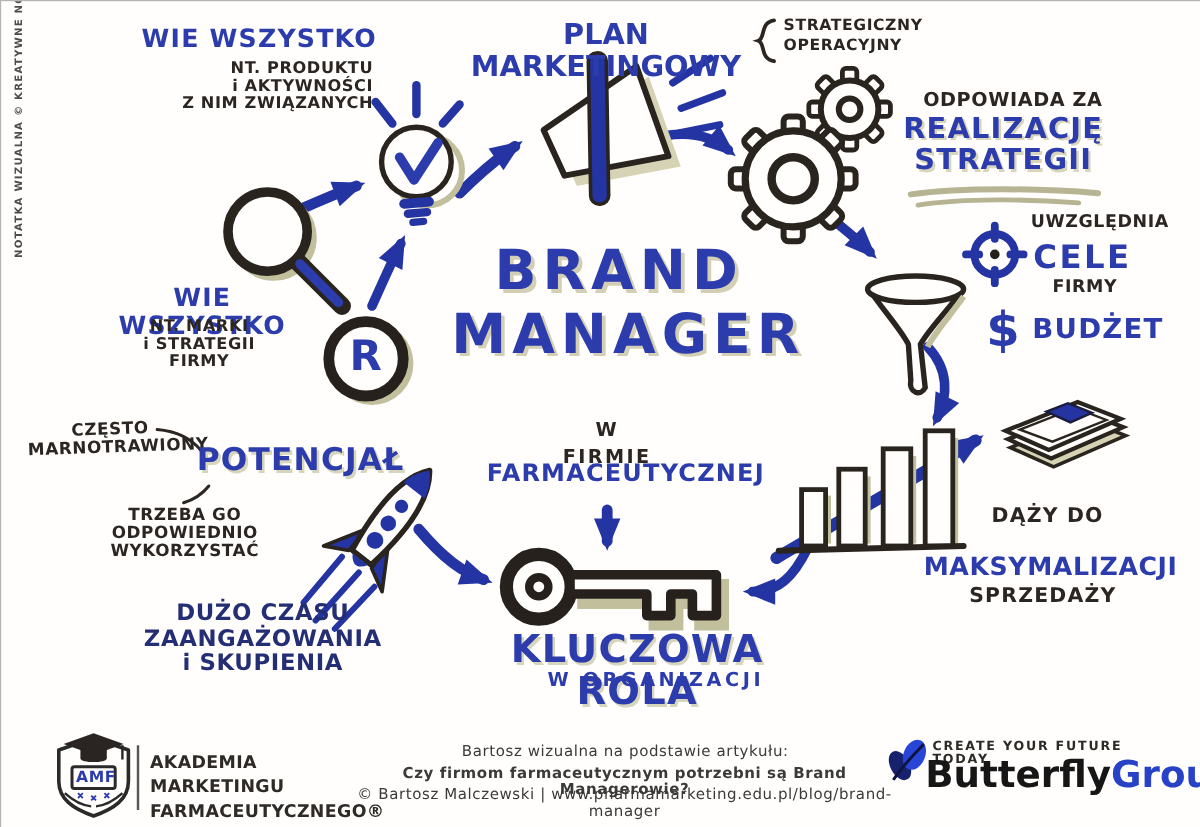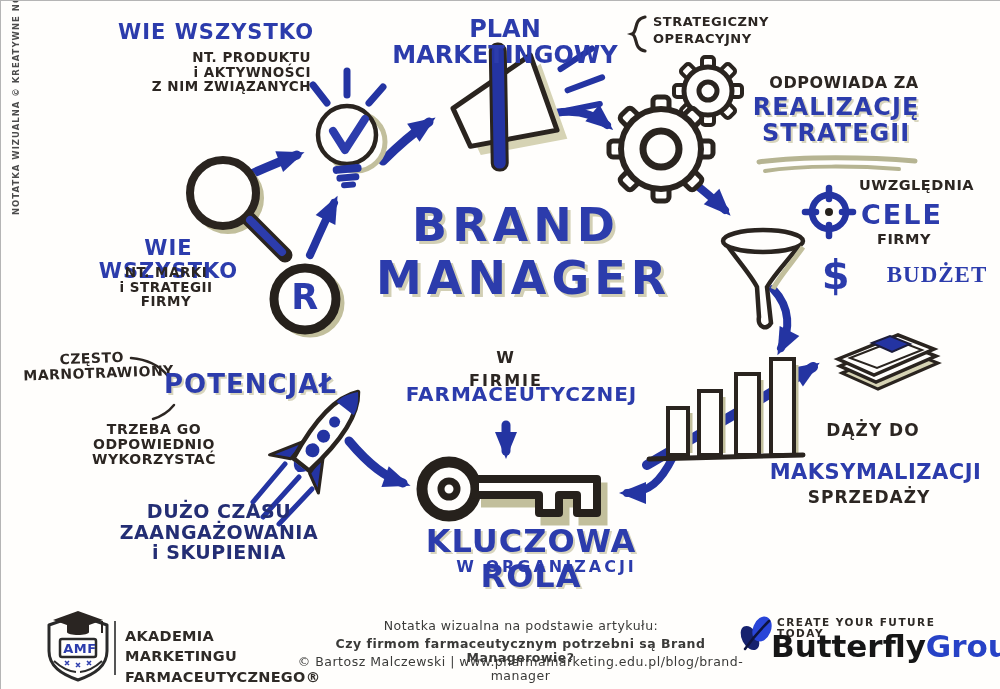--- a/index.html
+++ b/index.html
@@ -239,21 +239,21 @@
 
   <div class="t left" style="left:652px;top:13px;width:160px;font-size:13px;line-height:1.3;">STRATEGICZNY
 OPERACYJNY</div>
   <div class="t blue soft-shadow" style="left:735px;top:94px;width:200px;font-size:24px;letter-spacing:1px;">REALIZACJĘ
 STRATEGII</div>
 
   <div class="t" style="left:853px;top:177px;width:125px;font-size:14.5px;">UWZGLĘDNIA</div>
   <div class="t blue" style="left:856px;top:199px;width:90px;font-size:27px;letter-spacing:2px;">CELE</div>
   <div class="t" style="left:868px;top:231px;width:70px;font-size:14.5px;">FIRMY</div>
   <div class="t blue" style="left:814px;top:253px;width:42px;font-size:40px;">$</div>
-  <div class="t blue" style="left:876px;top:262px;width:120px;font-size:23px;letter-spacing:1px;font-family:Liberation Serif, serif;">BUDŻET</div>
+  <div class="t blue" style="left:854px;top:262px;width:120px;font-size:23px;letter-spacing:1px;">BUDŻET</div>
 
   <div class="t blue big-shadow" style="left:375px;top:198px;width:280px;font-size:46px;letter-spacing:5px;line-height:1.15;">BRAND
 MANAGER</div>
   <div class="t" style="left:455px;top:345px;width:100px;font-size:16px;letter-spacing:2px;line-height:1.45;">W
 FIRMIE</div>
   <div class="t blue" style="left:393px;top:383px;width:255px;font-size:20px;letter-spacing:1px;">FARMACEUTYCZNEJ</div>
 
   <div class="t" style="left:22px;top:350px;width:138px;font-size:14px;transform:rotate(-2deg);">CZĘSTO
 MARNOTRAWIONY</div>
   <div class="t blue soft-shadow" style="left:163px;top:369px;width:160px;font-size:26px;letter-spacing:1px;">POTENCJAŁ</div>
@@ -268,21 +268,21 @@
   <div class="t blue" style="left:448px;top:557px;width:195px;font-size:16px;letter-spacing:3px;">W ORGANIZACJI</div>
 
   <div class="t" style="left:808px;top:420px;width:128px;font-size:17px;letter-spacing:1px;">DĄŻY DO</div>
   <div class="t blue" style="left:762px;top:460px;width:225px;font-size:21px;">MAKSYMALIZACJI</div>
   <div class="t" style="left:798px;top:487px;width:140px;font-size:17px;letter-spacing:1px;">SPRZEDAŻY</div>
 
   <div class="t blue" style="left:60px;top:641px;width:38px;font-size:13px;letter-spacing:0.5px;">AMF</div>
   <div class="t left" style="left:124px;top:625px;width:185px;font-size:14.5px;line-height:1.4;letter-spacing:0.3px;color:#2e2a26;">AKADEMIA MARKETINGU
 FARMACEUTYCZNEGO®</div>
 
-  <div class="t footer-note" style="left:300px;top:618px;width:440px;font-size:12.5px;">Notatka wizualna na podstawie artykułu:</div>
+  <div class="t footer-note" style="left:300px;top:618px;width:440px;font-size:12.5px;">Bartosz wizualna na podstawie artykułu:</div>
   <div class="t footer-note" style="left:292px;top:636px;width:455px;font-size:12.5px;font-weight:bold;">Czy firmom farmaceutycznym potrzebni są Brand Managerowie?</div>
   <div class="t footer-note" style="left:292px;top:654px;width:455px;font-size:12.5px;">© Bartosz Malczewski | www.pharmamarketing.edu.pl/blog/brand-manager</div>
 
   <div class="t left" style="left:776px;top:616px;width:190px;font-size:10.5px;letter-spacing:1.5px;color:#2e2a26;">CREATE YOUR FUTURE TODAY</div>
   <div class="t left" style="left:770px;top:629px;width:215px;white-space:nowrap;">
     <span class="brand-word" style="color:#161616;">Butterfly</span><span class="brand-word" style="color:#2742c6;">Group</span>
   </div>
 
 </div>
 

